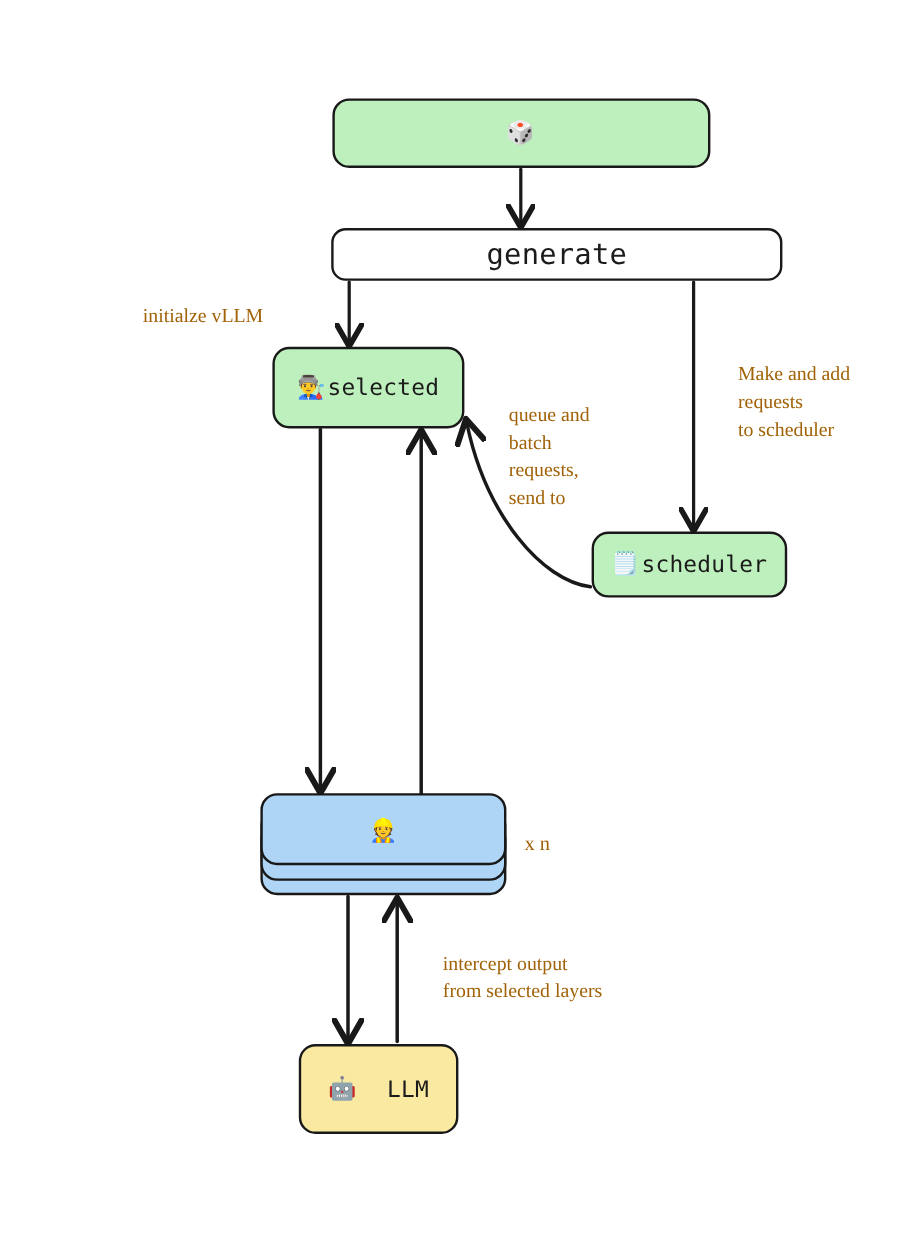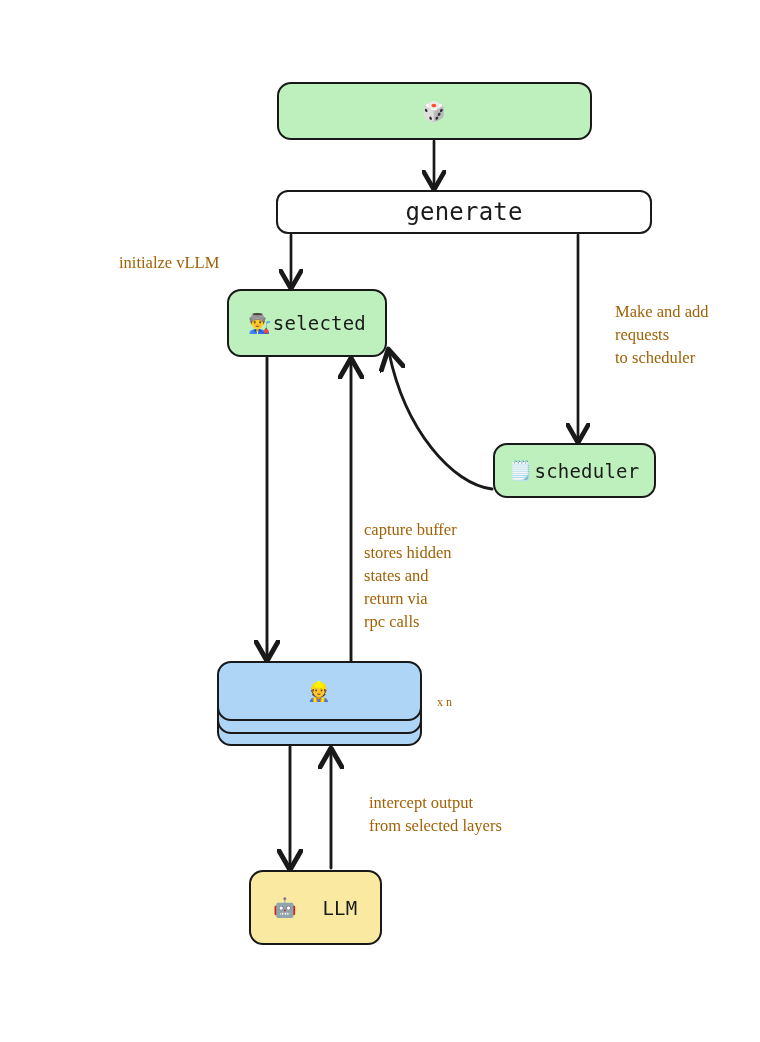--- a/index.html
+++ b/index.html
@@ -107,21 +107,21 @@
     line-height: 23px;
     color: #a16207;
     white-space: pre;
     letter-spacing: 0px;
   }
   #label-initialize-vllm { left: 119px; top: 251px; }
   #label-make-add-requests { left: 615px; top: 286px; margin-top: 14px; }
   #label-queue-batch { left: 424px; top: 334px; }
   #label-spun-up { left: 47px; top: 518px; }
   #label-capture-buffer { left: 364px; top: 518px; }
-  #label-multiplier { left: 437px; top: 691px; font-size: 12px; }
+  #label-multiplier { left: 437px; top: 691px; font-size: 17px; }
   #label-patch-forward { left: 83px; top: 799px; }
   #label-intercept-output { left: 369px; top: 791px; }
 </style>
 </head>
 <body>
 
 <div id="canvas">
 
   <svg class="edges" viewBox="0 0 760 1042">
     <defs>
@@ -177,27 +177,26 @@
     <span class="emoji">🤖</span>
     <span style="margin-left:24px">LLM</span>
   </div>
 
   <div class="edge-label" id="label-initialize-vllm">initialze vLLM</div>
 
   <div class="edge-label" id="label-make-add-requests">Make and add
 requests
 to scheduler</div>
 
-
-
-  <div class="edge-label" id="label-capture-buffer">capture buffer
-stores hidden
-states and
-return via
-rpc calls</div>
+  <div class="edge-label" id="label-queue-batch">queue and
+batch
+requests,
+send to</div>
+
+
 
   <div class="edge-label" id="label-multiplier">x n</div>
 
 
   <div class="edge-label" id="label-intercept-output">intercept output
 from selected layers</div>
 
 </div>
 
 </body></html>

